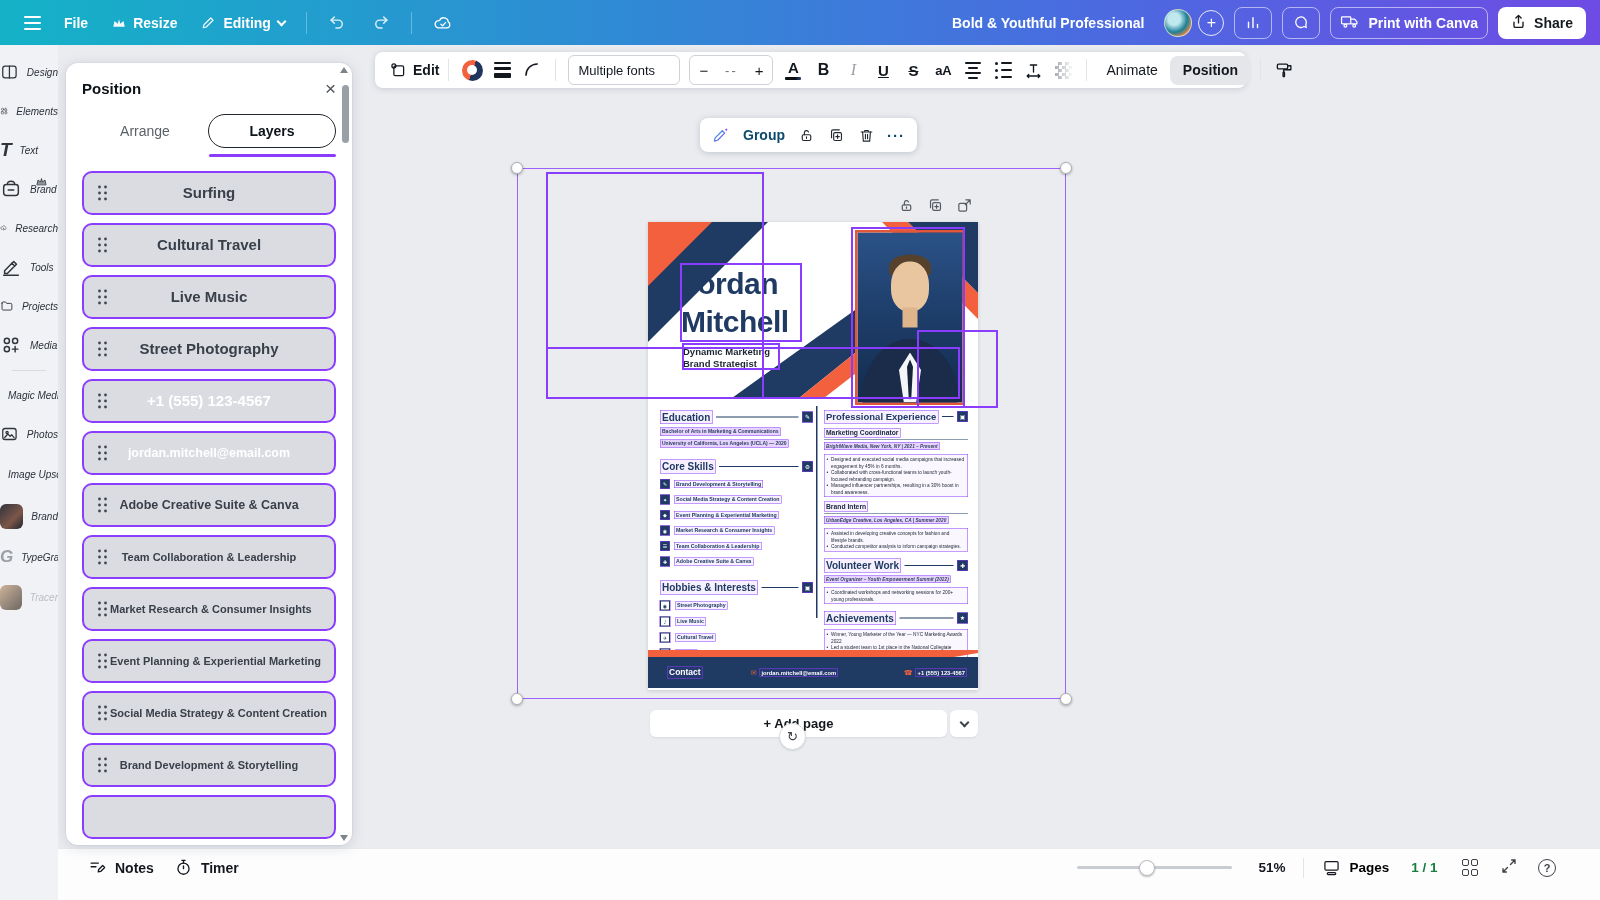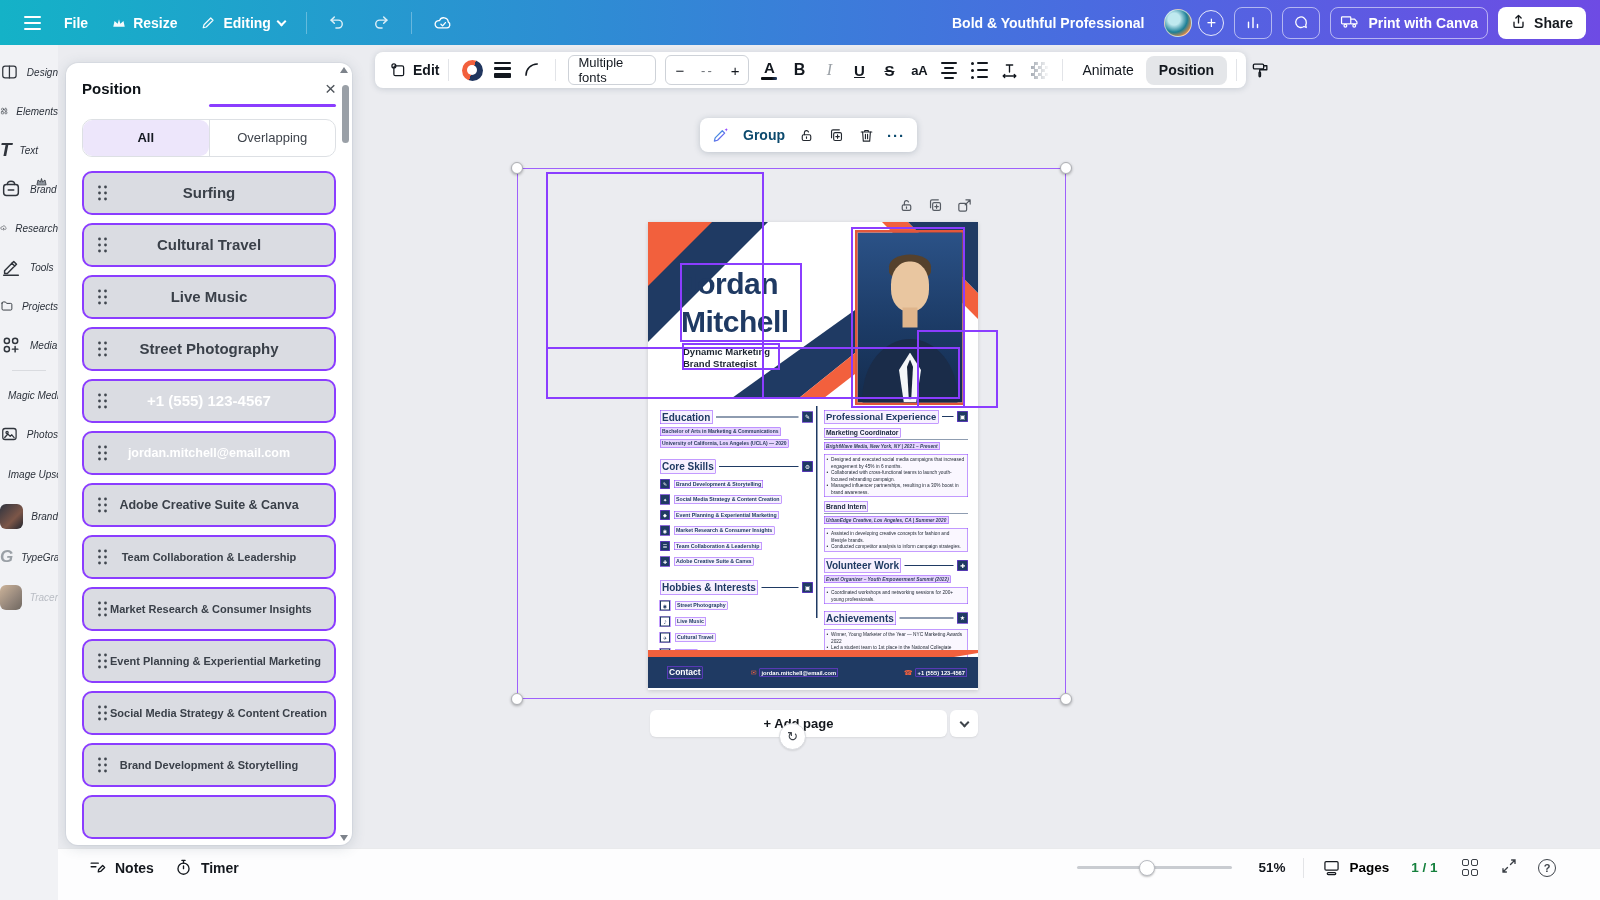--- a/index.html
+++ b/index.html
@@ -68,21 +68,21 @@
   .toolbar { position:absolute; left:375px; top:52px; width:871px; height:36px; background:#fff; border-radius:8px; z-index:45;
     box-shadow:0 1px 6px rgba(57,76,96,.2); display:flex; align-items:center; padding:0 10px 0 14px; gap:2px; color:#13181f; }
   .t-div { width:1px; height:22px; background:#e2e4e8; margin:0 7px; flex:none; }
   .t-btn { height:28px; min-width:28px; border-radius:6px; display:flex; align-items:center; justify-content:center; gap:6px; font-size:14px; cursor:pointer; flex:none; }
   .t-btn svg { stroke:#13181f; fill:none; stroke-width:1.7; stroke-linecap:round; stroke-linejoin:round; }
   .donut { width:21px; height:21px; border-radius:50%; background:conic-gradient(from 200deg,#F2603D 0 50%,#20355E 50% 100%); position:relative; }
   .donut::after { content:""; position:absolute; inset:5.5px; background:#fff; border-radius:50%; }
   .strokes { display:flex; flex-direction:column; gap:3px; width:17px; }
   .strokes i { display:block; height:2px; background:#13181f; border-radius:1px; }
   .strokes i:nth-child(2){ height:3px; } .strokes i:nth-child(3){ height:4.5px; }
-  .fontbox { width:88px; height:30px; border:1px solid #ced2d8; border-radius:6px; display:flex; align-items:center; padding:0 9px; font-size:13px; font-weight:500; cursor:pointer; flex:none; margin:0 3px; }
+  .fontbox { width:112px; height:30px; border:1px solid #ced2d8; border-radius:6px; display:flex; align-items:center; padding:0 9px; font-size:13px; font-weight:500; cursor:pointer; flex:none; margin:0 3px; }
   .sizebox { width:84px; height:30px; border:1px solid #ced2d8; border-radius:6px; display:flex; align-items:center; justify-content:space-between; padding:0 9px; font-size:15px; cursor:pointer; flex:none; margin:0 4px; }
   .sizebox .val { font-size:13px; color:#6b7076; letter-spacing:2px; }
   .tcA { display:flex; flex-direction:column; align-items:center; line-height:1; }
   .tcA b { font-size:15px; font-weight:800; }
   .tcA i { display:block; width:16px; height:3.5px; margin-top:1.5px; background:linear-gradient(90deg,#0c0f14 65%,#27436e); border-radius:1px; }
   .b-bold { font-weight:800; font-size:16px; }
   .b-italic { font-style:italic; font-family:"Liberation Serif",serif; font-size:16px; color:#9aa0a6; }
   .b-under { text-decoration:underline; font-size:15px; font-weight:600; }
   .b-strike { text-decoration:line-through; font-size:15px; font-weight:600; }
   .b-case { font-size:13px; font-weight:600; }
@@ -688,25 +688,25 @@
         </svg>
       </div>
     <div class="fb-btn fb-more">···</div>
   </div>
 
   <div class="panel">
     <div class="panel-head">
       <span class="panel-title">Position</span>
       <span class="panel-close">×</span>
     </div>
+    <div class="tabs">
+      <div class="tab">Arrange</div>
+      <div class="tab active">Layers</div>
+    </div>
     <div class="tab-underline"></div>
-    <div class="subtabs">
-      <div class="subtab active">All</div>
-      <div class="subtab">Overlapping</div>
-    </div>
     <div class="layers">
 
         <div class="layer">
           <svg class="dots" width="11" height="17" viewBox="0 0 11 17">
             <g fill="#41474f">
               <circle cx="2.5" cy="2.5" r="1.4"></circle>
               <circle cx="8.5" cy="2.5" r="1.4"></circle>
               <circle cx="2.5" cy="8.5" r="1.4"></circle>
               <circle cx="8.5" cy="8.5" r="1.4"></circle>
               <circle cx="2.5" cy="14.5" r="1.4"></circle>

